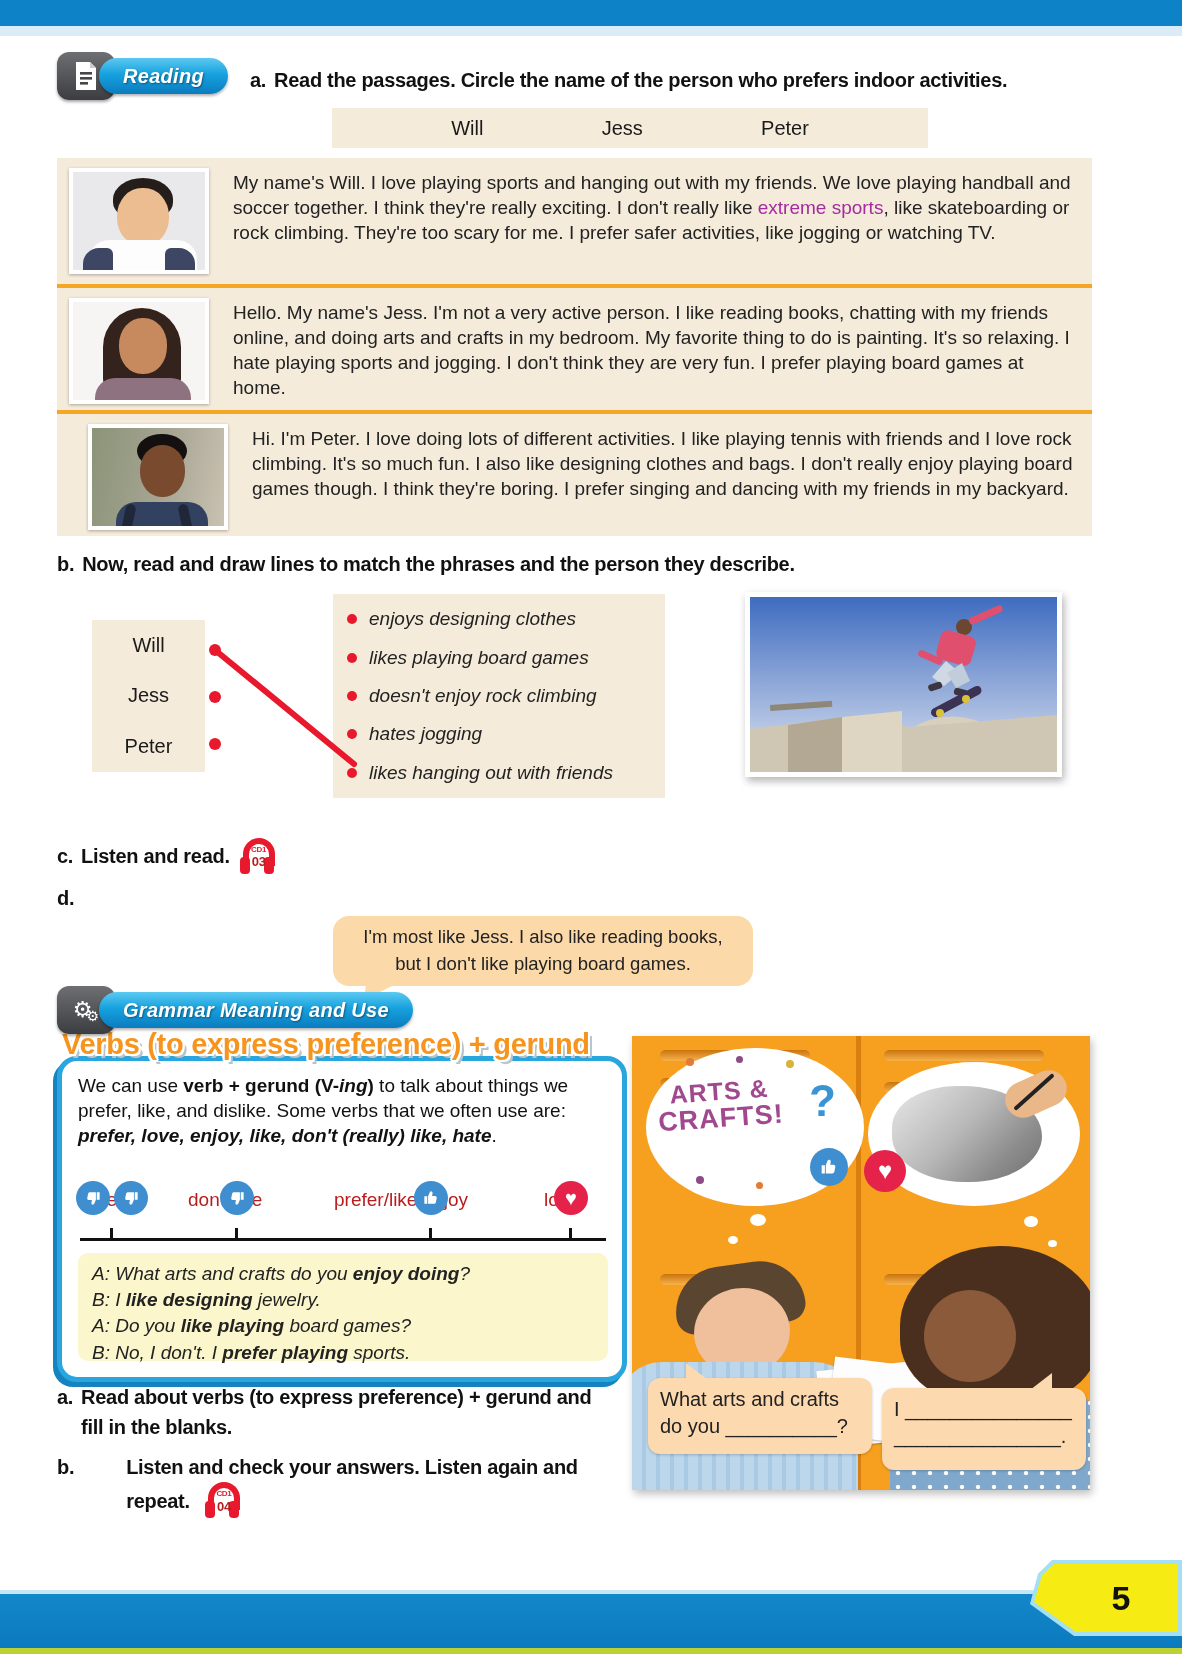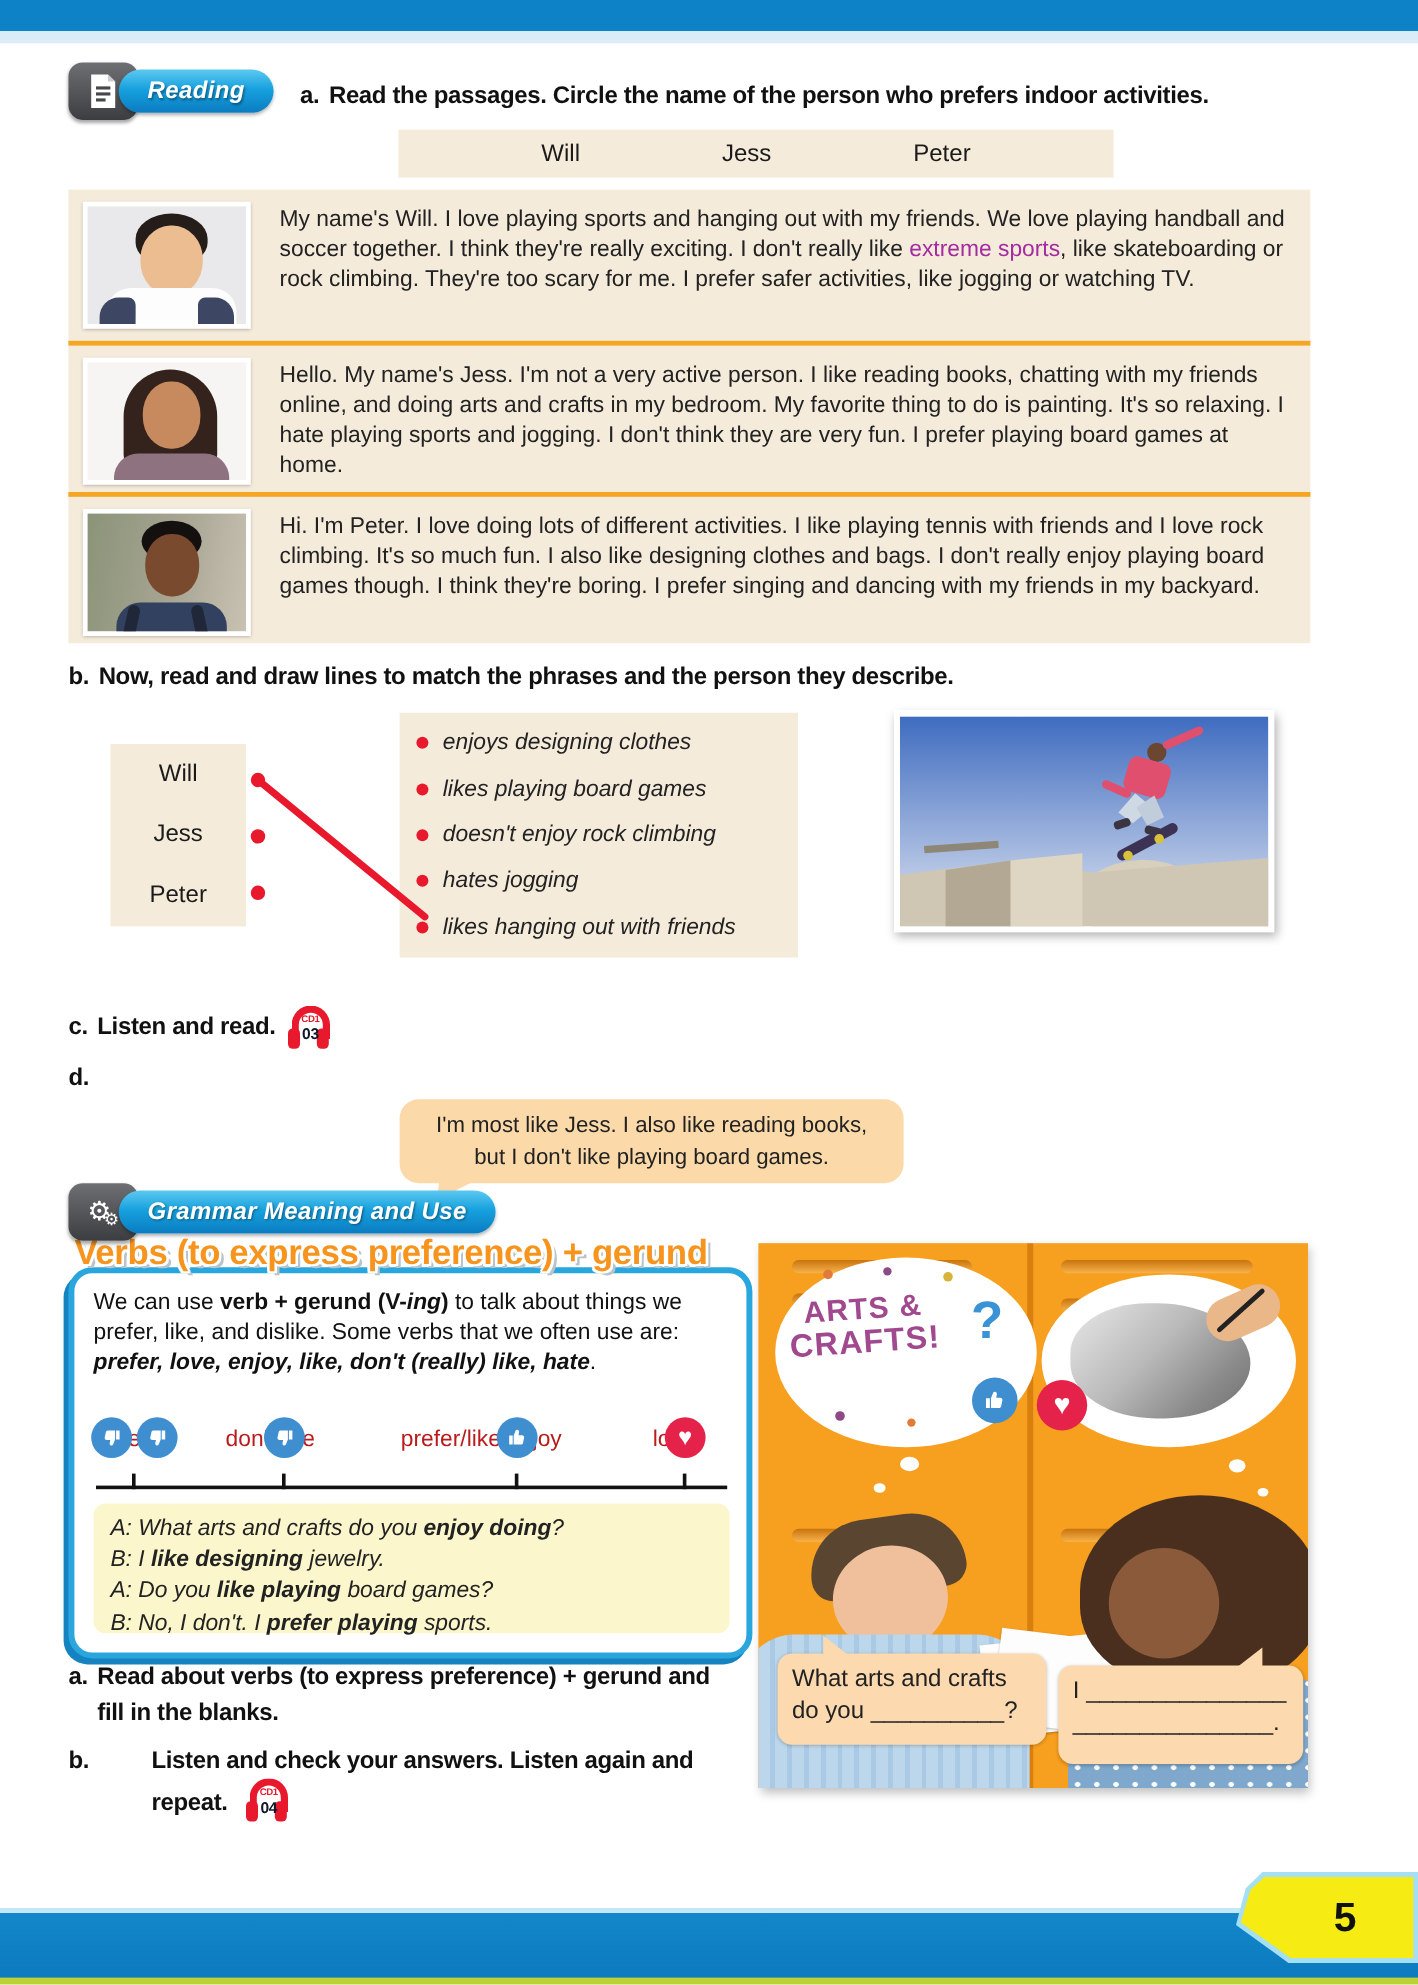--- a/index.html
+++ b/index.html
@@ -77,21 +77,21 @@
   .skate{position:absolute;left:745px;top:592px;width:307px;height:175px;border:5px solid #fff;
          box-shadow:2px 4px 8px rgba(0,0,0,.3);}
 
   
   .cd{position:relative;display:inline-block;width:38px;height:36px;vertical-align:-10px;margin-left:10px;flex:none;}
   .cd-band{position:absolute;left:3px;top:0;width:20px;height:22px;border:6px solid #e8192c;
       border-bottom:none;border-radius:16px 16px 0 0;}
   .cd-cup{position:absolute;bottom:0;width:10px;height:17px;background:#e8192c;border-radius:4px;}
   .cd-cup.l{left:0;} .cd-cup.r{right:4px;}
   .cd-t1{position:absolute;top:6px;left:0;width:38px;text-align:center;font-size:8px;font-weight:700;color:#e8192c;}
-  .cd-t2{position:absolute;top:15px;left:0;width:38px;text-align:center;font-size:13px;font-weight:800;color:#0f172a;}
+  .cd-t2{position:absolute;top:15px;left:0;width:38px;text-align:center;font-size:13px;font-weight:800;color:#b91c1c;}
 
   
   .d-bubble{position:absolute;left:333px;top:916px;width:420px;height:70px;background:#fcd9a9;
       border-radius:16px;display:flex;flex-direction:column;justify-content:center;align-items:center;
       font-size:18.5px;line-height:1.45;color:#222;}
   .d-bubble:after{content:"";position:absolute;left:32px;bottom:-16px;width:0;height:0;
       border-left:26px solid #fcd9a9;border-bottom:18px solid transparent;transform:rotate(8deg);}
 
   
   .g-title{position:absolute;left:62px;top:1028px;font-size:29px;font-weight:800;color:#f7941e;
@@ -196,21 +196,21 @@
       <div class="pp">
         <div class="pp-in jess-in">
           <div class="hair" style="left:30px;top:6px;width:78px;height:92px;background:#33231c;border-radius:40px 40px 22px 22px;"></div>
           <div class="face" style="left:46px;top:16px;width:48px;height:56px;background:#c78a5e;"></div>
           <div class="torso" style="left:22px;bottom:-8px;width:96px;height:30px;background:#8f7280;"></div>
         </div>
       </div>
       <div class="p-text"><span>Hello. My name's Jess. I'm not a very active person. I like reading books, chatting with my friends online, and doing arts and crafts in my bedroom. My favorite thing to do is painting. It's so relaxing. I hate playing sports and jogging. I don't think they are very fun. I prefer playing board games at home.</span></div>
     </div>
     <div class="p-div" style="top:252px;"></div>
-    <div class="p-row" style="top:256px;">
+    <div class="p-row" style="top:256px;margin-left:19px;">
       <div class="pp">
         <div class="pp-in peter-in">
           <div class="hair" style="left:45px;top:6px;width:50px;height:34px;background:#151010;border-radius:50%;"></div>
           <div class="face" style="left:48px;top:17px;width:45px;height:52px;background:#7a4a2e;"></div>
           <div class="torso" style="left:24px;bottom:-8px;width:92px;height:32px;background:#32415f;"></div>
           <div class="torso" style="left:32px;bottom:-4px;width:10px;height:26px;background:#1f2738;transform:rotate(12deg);"></div>
           <div class="torso" style="right:34px;bottom:-4px;width:10px;height:26px;background:#1f2738;transform:rotate(-12deg);"></div>
         </div>
       </div>
       <div class="p-text"><span>Hi. I'm Peter. I love doing lots of different activities. I like playing tennis with friends and I love rock climbing. It's so much fun. I also like designing clothes and bags. I don't really enjoy playing board games though. I think they're boring. I prefer singing and dancing with my friends in my backyard.</span></div>

